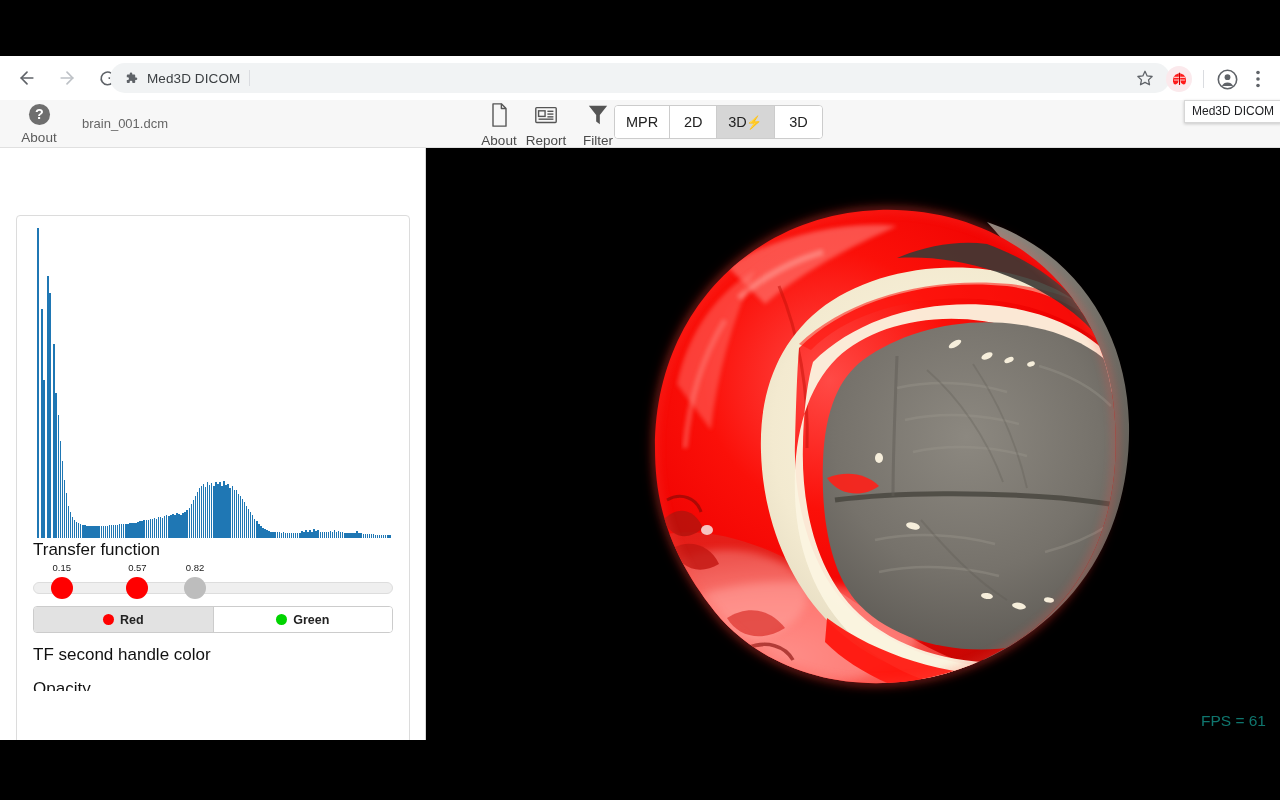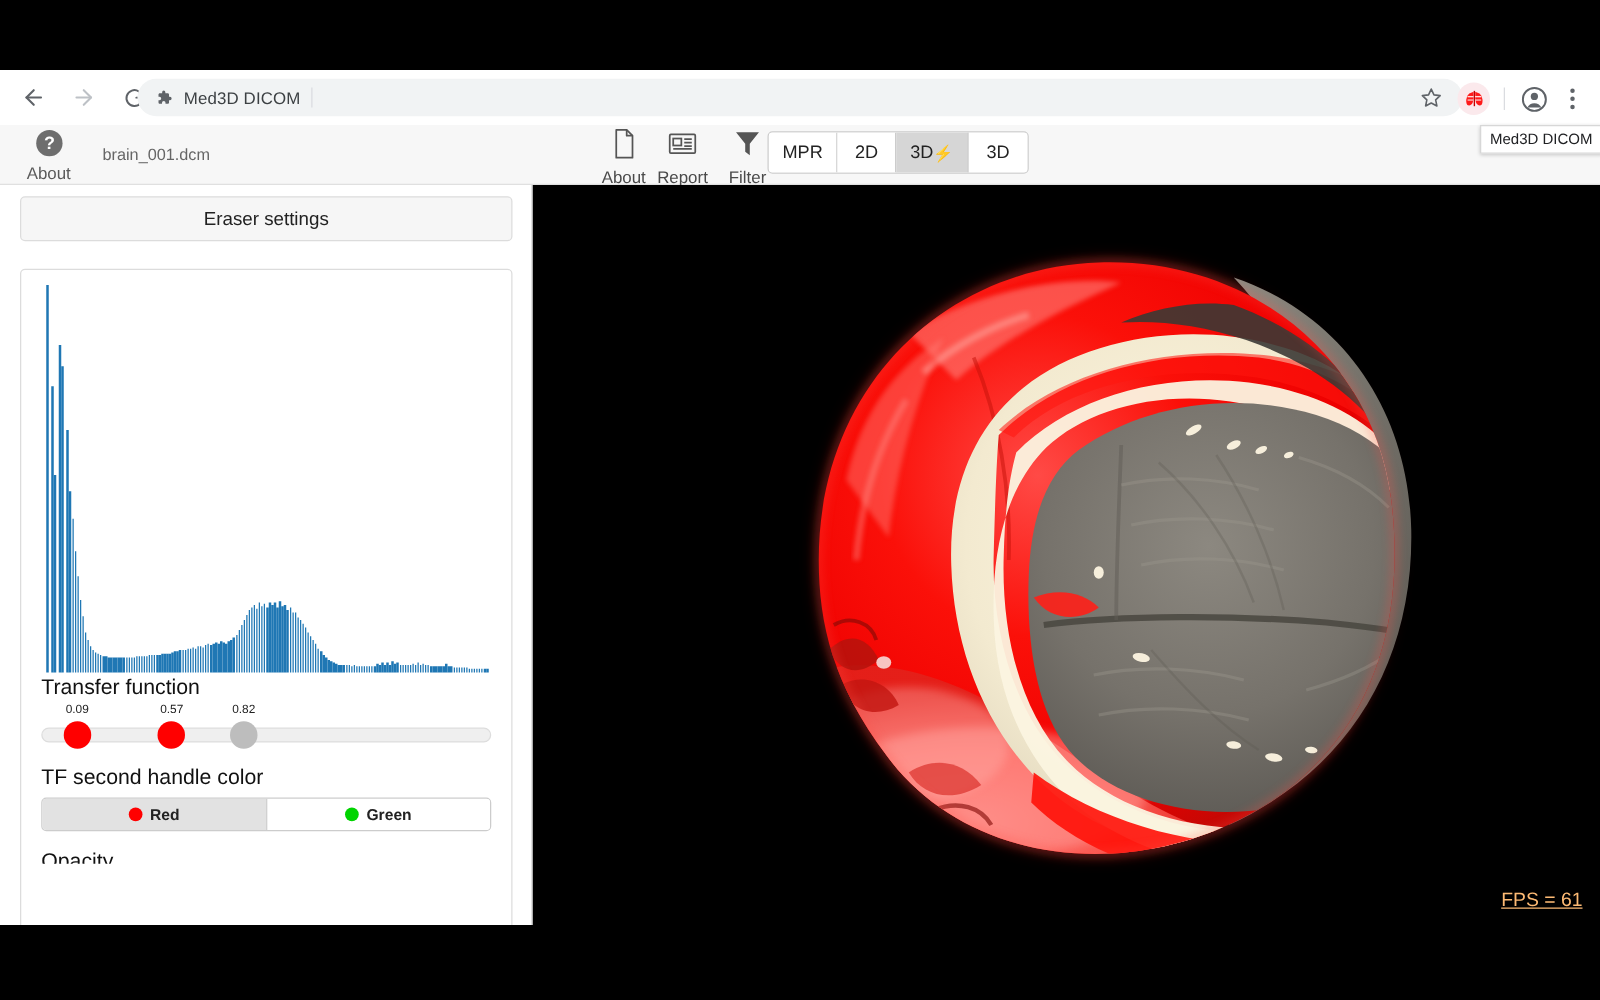--- a/index.html
+++ b/index.html
@@ -185,21 +185,21 @@
     height:12px; overflow:hidden;
   }
 
   
   #viewport {
     position:absolute; left:427px; top:148px; width:853px; height:592px;
     background:#000; overflow:hidden;
   }
   #fps {
     position:absolute; right:14px; bottom:10px;
-    font-size:15.5px; color:#fdba74;text-decoration:underline;
+    font-size:15.5px; color:#0f766e;
   }
 
   #render { position:absolute; left:0; top:0; width:853px; height:592px; }
 </style>
 </head>
 <body>
 
 <div id="screen">
 
   <div id="top-black"></div>
@@ -325,23 +325,20 @@
         <span>3D</span>
         <span class="bolt">⚡</span>
       </div>
     <div class="mode-btn">
         <span>3D</span>
       </div>
   </div>
 
   <div id="sidebar">
 
-    <div id="eraser-btn">
-      <span>Eraser settings</span>
-    </div>
 
     <div id="panel">
 
 
       <div id="panel-body">
 
         <div id="histogram">
             <div class="bar" style="height: 0%; background: rgb(31, 119, 180); margin-right: 0.6px;"></div>
             <div class="bar" style="height: 100%; background: rgb(31, 119, 180); margin-right: 0.6px;"></div>
             <div class="bar" style="height: 0%; background: rgb(31, 119, 180); margin-right: 0.6px;"></div>
@@ -515,39 +512,39 @@
             <div class="bar" style="height: 0.9375%; background: rgb(31, 119, 180); margin-right: 0.6px;"></div>
             <div class="bar" style="height: 0.9375%; background: rgb(31, 119, 180); margin-right: 0.6px;"></div>
             <div class="bar" style="height: 0.833333%; background: rgb(31, 119, 180); margin-right: 0.6px;"></div>
             <div class="bar" style="height: 0.833333%; background: rgb(31, 119, 180); margin-right: 0.6px;"></div>
           </div>
 
         <div id="tf-label">Transfer function</div>
 
         <div id="tf-slider-wrap">
           <div id="tf-track"></div>
-        <div class="tf-val" style="left: 8%;">0.09</div>
+        <div class="tf-val" style="left: 8%;">0.15</div>
             <div class="tf-handle" style="left: 8%; background: rgb(255, 0, 0);"></div>
             <div class="tf-val" style="left: 29%;">0.57</div>
             <div class="tf-handle" style="left: 29%; background: rgb(255, 0, 0);"></div>
             <div class="tf-val" style="left: 45%;">0.82</div>
             <div class="tf-handle" style="left: 45%; background: rgb(189, 189, 189);"></div>
           </div>
 
-        <div id="tf-color-label">TF second handle color</div>
         <div id="tf-color-group">
           <div class="color-btn active">
             <span class="swatch" style="background:#ff0000"></span>
             <span>Red</span>
           </div>
           <div class="color-btn">
             <span class="swatch" style="background:#00d400"></span>
             <span>Green</span>
           </div>
         </div>
+        <div id="tf-color-label">TF second handle color</div>
 
         <div id="cut-label">Opacity</div>
 
       </div>
     </div>
   </div>
 
   <div id="viewport">
     <svg id="render" viewBox="0 0 853 592" preserveAspectRatio="xMidYMid meet">
       <defs>

